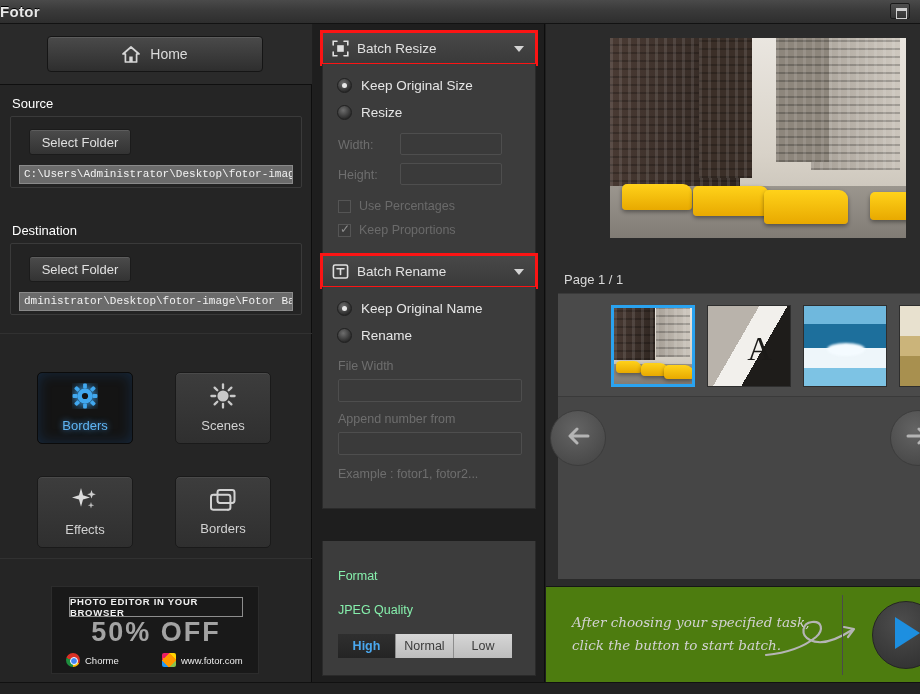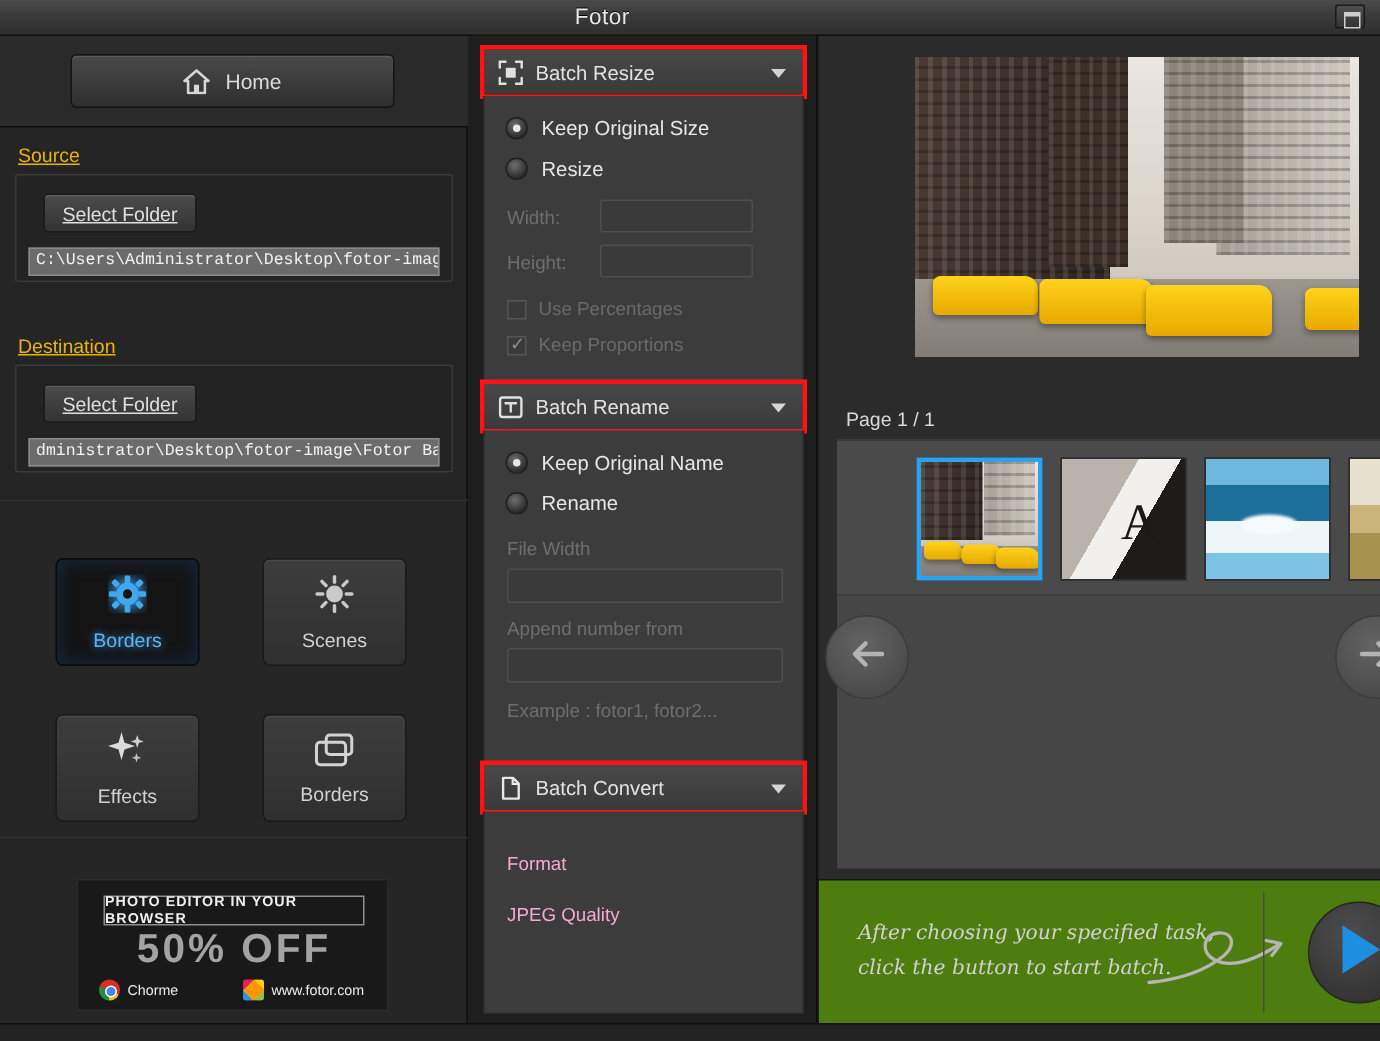--- a/index.html
+++ b/index.html
@@ -12,22 +12,22 @@
   #app { position: relative; width: 920px; height: 694px; background: #1f1f1f; }
 
   
   .titlebar {
     position: absolute; left: 0; top: 0; width: 920px; height: 24px;
     background: linear-gradient(180deg, #4a4a4a 0%, #3a3a3a 45%, #2e2e2e 100%);
     border-bottom: 1px solid #121212;
   }
   .titlebar-title {
     position: absolute; left: 0; top: 0; width: 803px; height: 24px;
-    line-height: 23px; text-align: center;
-    color: #e8e8e8; font-size: 15px; font-weight: normal;
+    line-height: 23px; text-align: left;
+    color: #e8e8e8; font-size: 15px; font-weight: bold;
     letter-spacing: .3px;
     text-shadow: 0 -1px 0 #000;
   }
   .win-btn {
     position: absolute; top: 3px; width: 20px; height: 16px;
     background: linear-gradient(180deg,#4f4f4f,#343434);
     border: 1px solid #1a1a1a; border-radius: 2px;
   }
   .win-min { right: 10px; }
   .win-min::after {
@@ -66,35 +66,34 @@
     display: flex; align-items: center; justify-content: center; gap: 10px;
     box-shadow: inset 0 1px 0 rgba(255,255,255,.10);
     cursor: pointer;
   }
   .home-btn .label { color: #dcdcdc; font-size: 14px; }
 
   .house-ico { width: 18px; height: 17px; position: relative; }
 
   
   .sect-label {
-    position: absolute; color: #eab308; font-size: 13px; left: 12px; text-decoration: underline;
+    position: absolute; color: #ffffff; font-size: 13px; left: 12px;
   }
   .path-box {
     position: absolute; left: 10px; width: 292px;
     background: #232323; border: 1px solid #3a3a3a; border-radius: 2px;
   }
   .folder-btn {
     position: absolute; left: 18px; top: 12px; width: 102px; height: 26px;
     background: linear-gradient(180deg,#4b4b4b,#333);
     border: 1px solid #1b1b1b; border-radius: 3px;
     color: #e0e0e0; font-size: 13px;
     display: flex; align-items: center; justify-content: center;
     box-shadow: inset 0 1px 0 rgba(255,255,255,.10);
     cursor: pointer;
-    text-decoration: underline;
   }
   .path-field {
     position: absolute; left: 8px; width: 274px; height: 19px;
     background: #6b6b6b; border: 1px solid #8a8a8a;
     color: #f2f2f2; font-family: "Liberation Mono", monospace;
     font-size: 11px; line-height: 17px; padding-left: 4px;
     white-space: nowrap; overflow: hidden;
   }
   .divider-h {
     position: absolute; left: 0; width: 312px; height: 1px; background: #101010;
@@ -184,21 +183,21 @@
     background: radial-gradient(circle at 40% 33%, #6e6e6e, #2b2b2b 72%);
     border: 1px solid #202020;
   }
   .radio.on::after {
     content: ""; display: block; width: 5px; height: 5px; border-radius: 50%;
     background: #e8e8e8; margin: 4px auto 0;
   }
   .radio-row .rl { color: #e6e6e6; font-size: 13.5px; }
 
   .fld-label { position: absolute; color: #6e6e6e; font-size: 12.5px; }
-  .fld-label.bright { color: #f9a8d4; }
+  .fld-label.bright { color: #86efac; }
   .input-dim {
     position: absolute; height: 22px;
     background: #3a3a3a; border: 1px solid #4e4e4e; border-radius: 2px;
   }
   .chk-row { position: absolute; display: flex; align-items: center; gap: 8px; }
   .chk {
     width: 13px; height: 13px; background: #3a3a3a; border: 1px solid #555;
     position: relative;
   }
   .chk.on::after {
@@ -488,33 +487,28 @@
         <span class="radio"></span>
         <span class="rl">Rename</span>
       </div>
       <div class="fld-label" style="left:15px; top:72px">File Width</div>
       <div class="input-dim" style="left:15px; top:92px; width:184px; height:23px"></div>
       <div class="fld-label" style="left:15px; top:125px">Append number from</div>
       <div class="input-dim" style="left:15px; top:145px; width:184px; height:23px"></div>
       <div class="fld-label" style="left:15px; top:180px">Example : fotor1, fotor2...</div>
     </div>
 
-    <div class="acc-head hl" style="top:485px">
-      <span class="acc-ico">
-        <svg width="17" height="17" viewBox="0 0 17 17">
-          <path d="M3.4 1.6 H10 L13.8 5.4 V15.4 H3.4 Z" fill="none" stroke="#e8e8e8" stroke-width="1.6" stroke-linejoin="round"></path>
-          <path d="M9.8 1.8 V5.6 H13.6" fill="none" stroke="#e8e8e8" stroke-width="1.5"></path>
-        </svg>
-      </span>
-      <span class="atitle">Batch Convert</span>
-      <span class="caret"></span>
-    </div>
     <div class="acc-body" style="top:517px; height:135px">
       <div class="fld-label bright" style="left:15px; top:28px">Format</div>
       <div class="fld-label bright" style="left:15px; top:62px">JPEG Quality</div>
+      <div class="seg" style="left:15px; top:93px">
+        <div class="sel">High</div>
+        <div>Normal</div>
+        <div>Low</div>
+      </div>
     </div>
   </div>
 
   <div class="col-right">
 
     <div class="preview-wrap">
       <div class="preview-img">
         <div class="sky"></div>
         <div class="bldgR">
             <span class="win-lines"></span>

